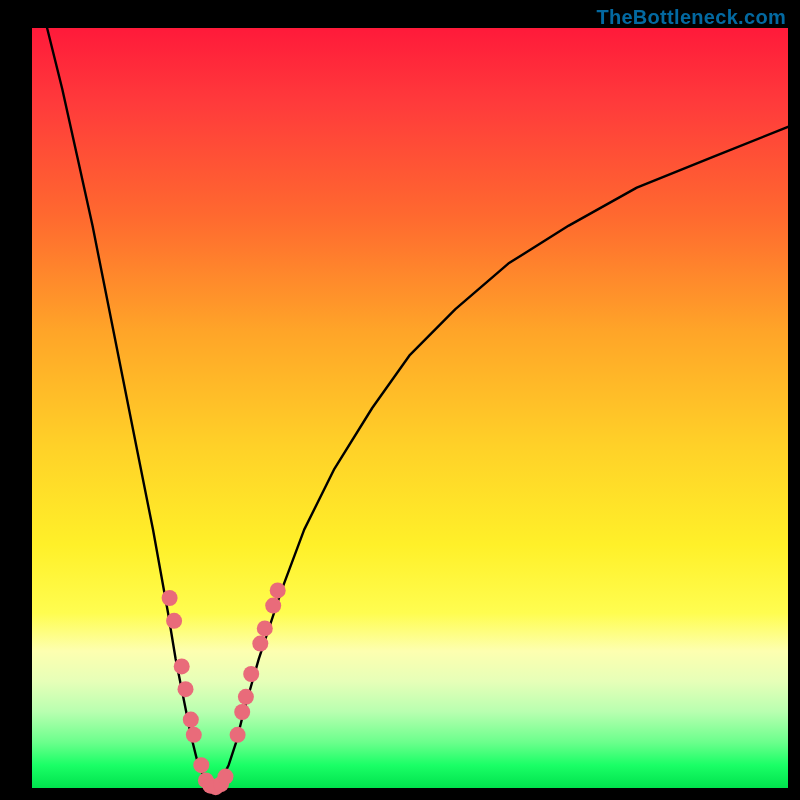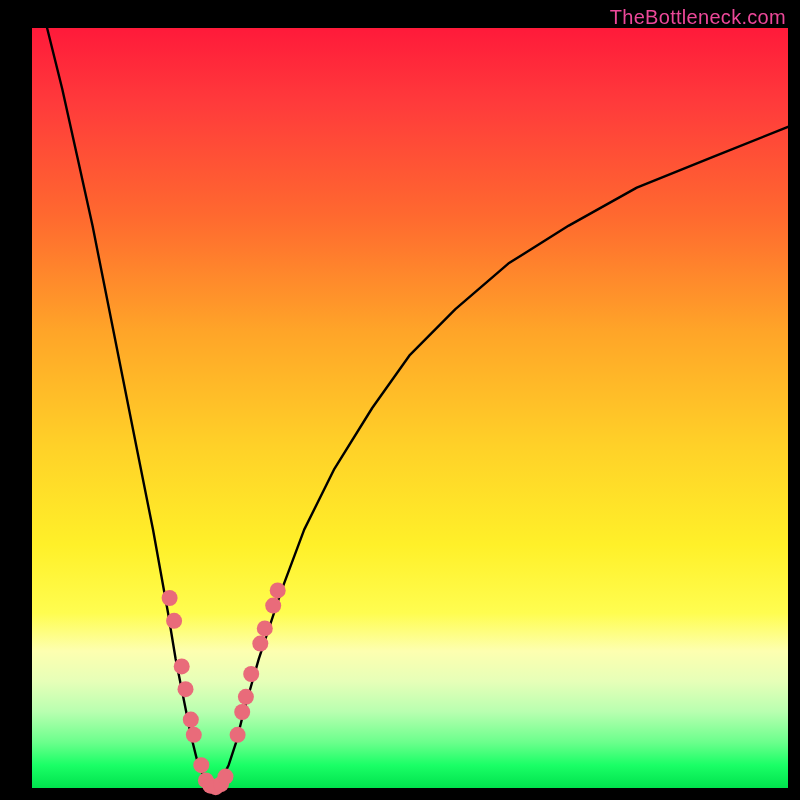--- a/index.html
+++ b/index.html
@@ -34,23 +34,23 @@
       #b8ffb0 90%,
       #6bff8c 94%,
       #1aff66 97%,
       #00e24d 100%
     );
   }
   .watermark {
     position: absolute;
     top: 6px;
     right: 14px;
-    color: #ec4899;
+    color: #0369a1;
     font-size: 20px;
-    font-weight: 400;
+    font-weight: 700;
     letter-spacing: 0.3px;
     user-select: none;
   }
   svg.curves {
     position: absolute;
     left: 0;
     top: 0;
   }
 </style>
 </head>

